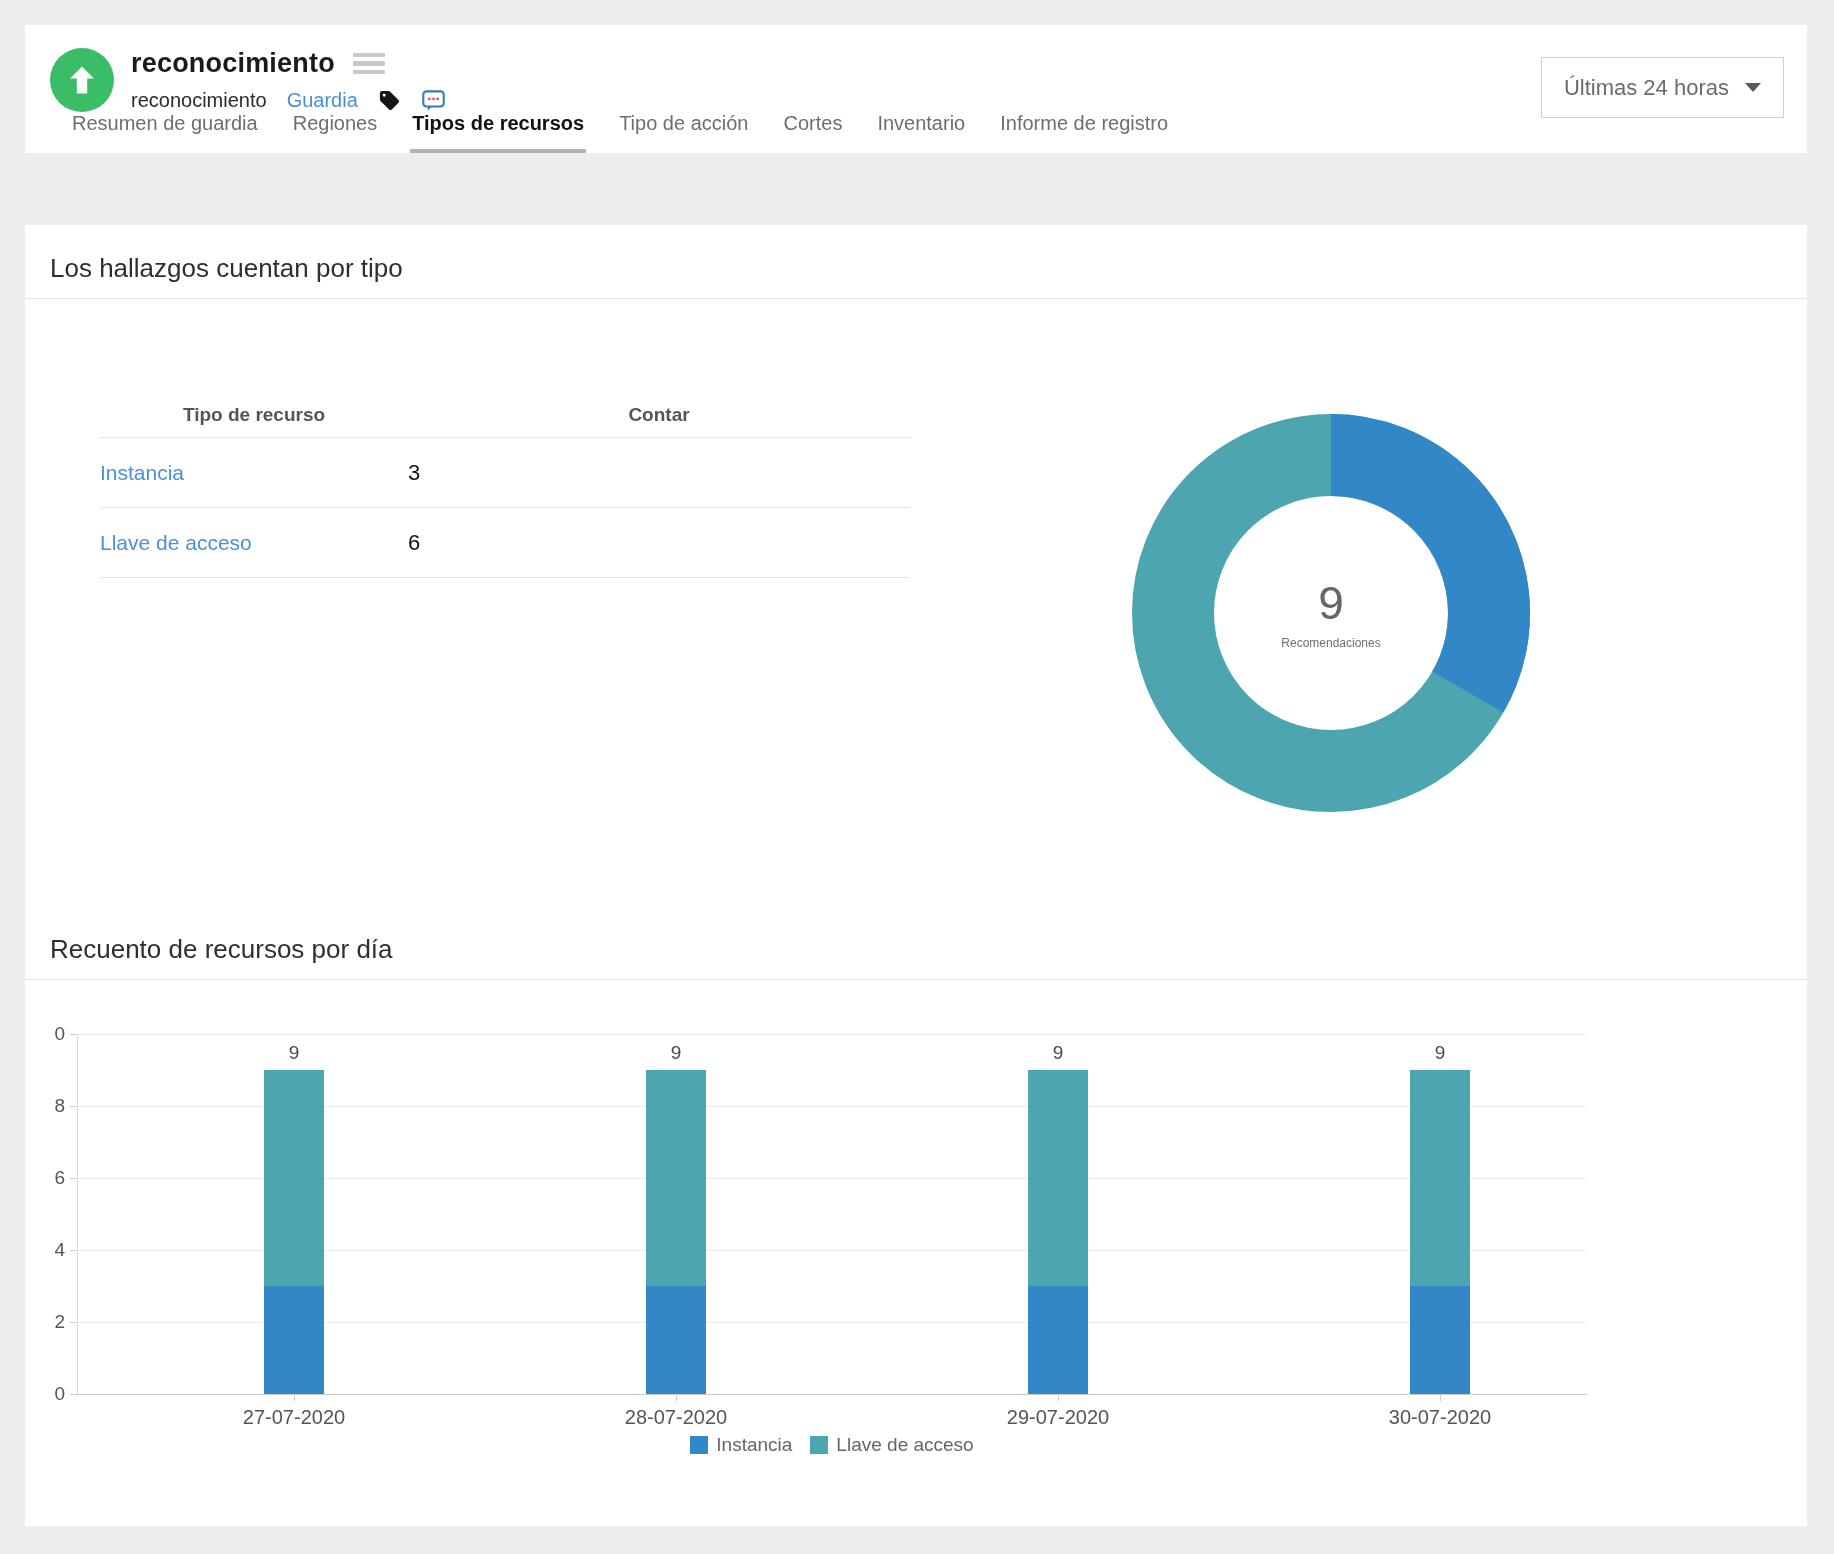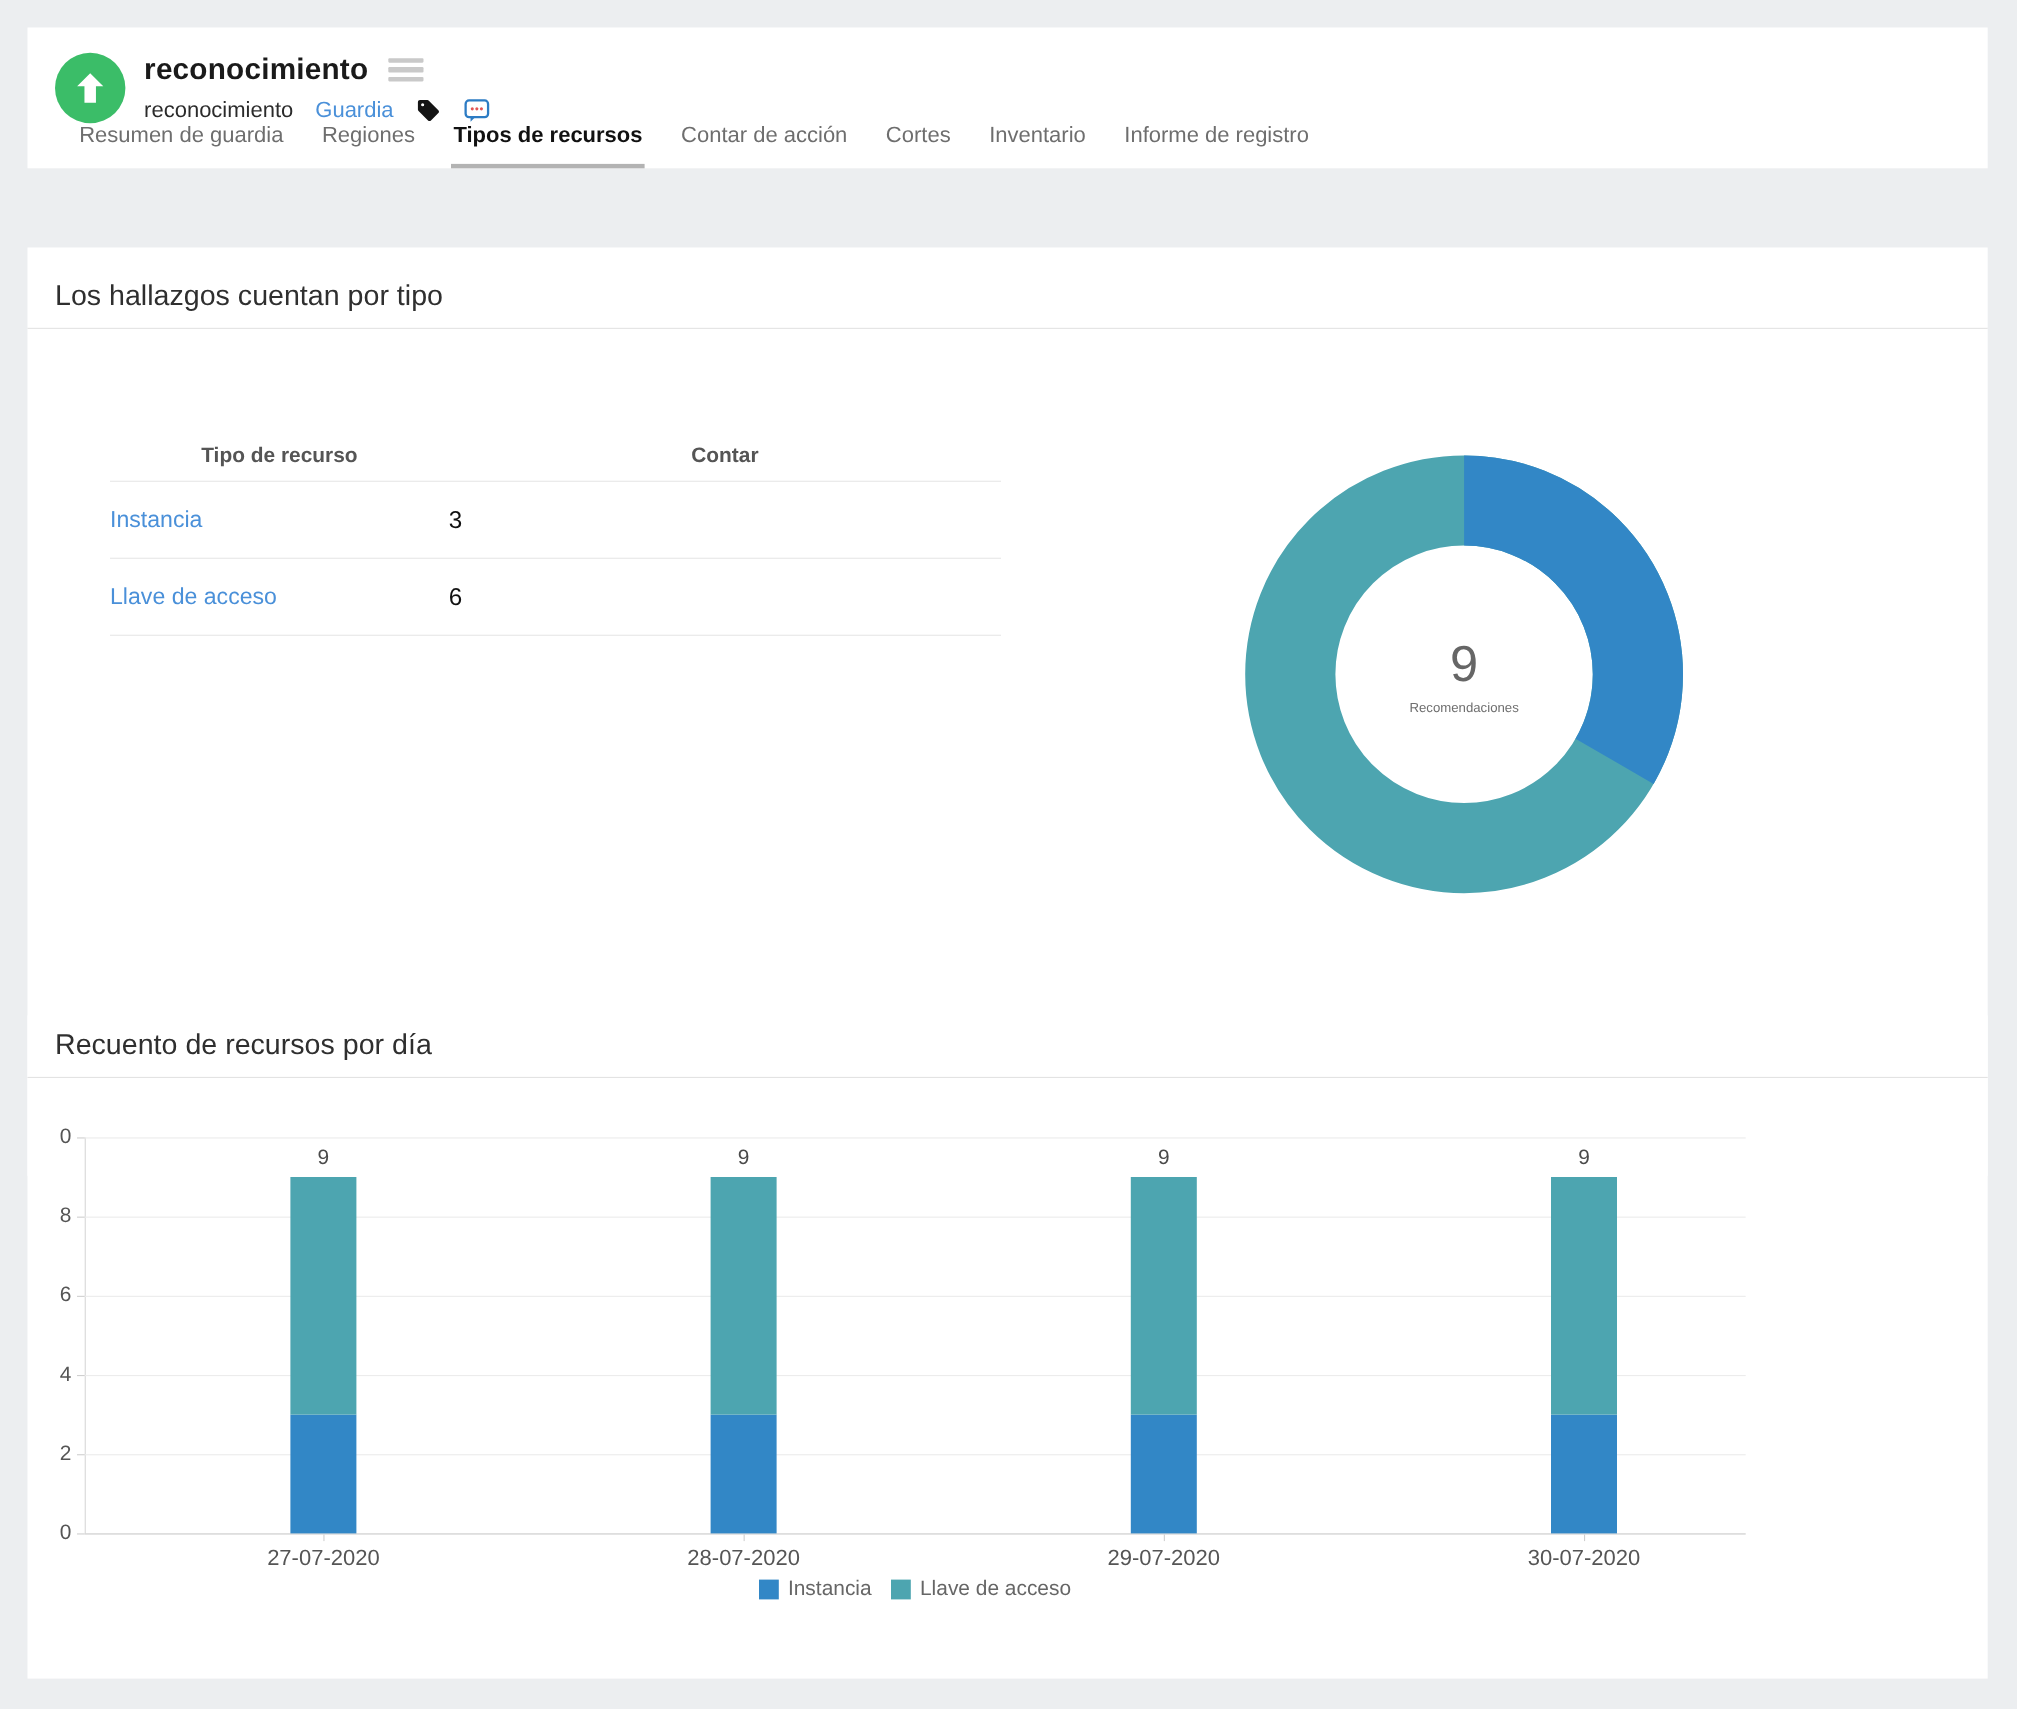--- a/index.html
+++ b/index.html
@@ -98,26 +98,30 @@
               <path d="M6.5 17.5 v4.2 l4.4 -4.2 z" fill="#2d7cc4"></path>
               <circle cx="8" cy="10.5" r="1.35" fill="#e25555"></circle>
               <circle cx="12" cy="10.5" r="1.35" fill="#e25555"></circle>
               <circle cx="16" cy="10.5" r="1.35" fill="#e25555"></circle>
             </svg>
           </span>
         </div>
       </div>
     </div>
 
+    <div class="time-select">
+      <span class="label">Últimas 24 horas</span>
+      <span class="caret-down"></span>
+    </div>
 
     <div class="tab-bar" id="tab-bar">
         <div class="tab">Resumen de guardia</div>
         <div class="tab">Regiones</div>
         <div class="tab active">Tipos de recursos</div>
-        <div class="tab">Contar de acción</div>
+        <div class="tab">Tipo de acción</div>
         <div class="tab">Cortes</div>
         <div class="tab">Inventario</div>
         <div class="tab">Informe de registro</div>
       </div>
   </div>
 
   <div class="card findings-card">
     <div class="card-title">Los hallazgos cuentan por tipo</div>
     <hr class="card-rule">
 

